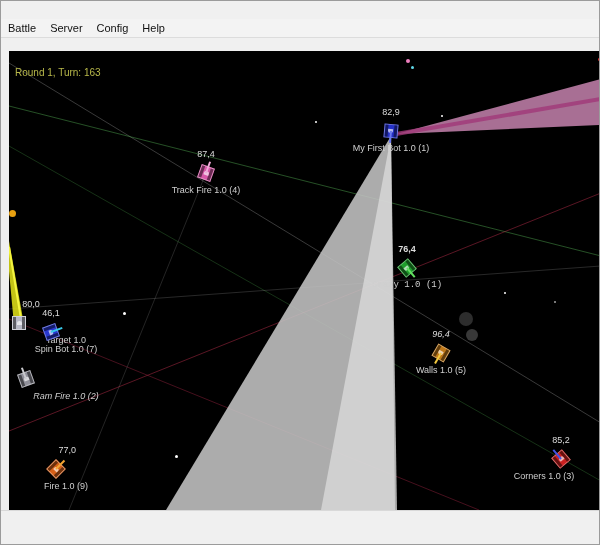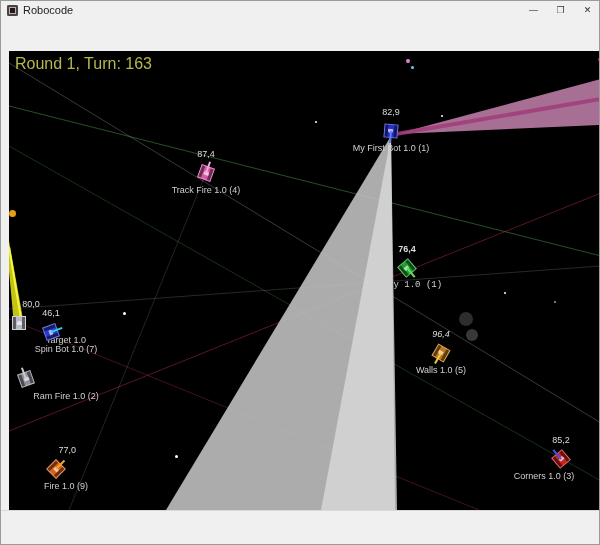--- a/index.html
+++ b/index.html
@@ -14,21 +14,21 @@
   .win-controls{margin-left:auto;display:flex;height:18px;}
   .win-controls span{width:27px;text-align:center;line-height:18px;font-size:9px;color:#333;cursor:default;}
   
   .menubar{position:absolute;left:0;top:18px;width:600px;height:18px;background:#f3f3f3;
     border-bottom:1px solid #dcdcdc;display:flex;align-items:center;font-size:11px;color:#111;}
   .menu-item{padding:2px 7px;cursor:default;}
   
   .battlefield{position:absolute;left:8px;top:50px;width:592px;height:459px;background:#000;
     overflow:hidden;}
   .battlefield svg{position:absolute;left:0;top:0;}
-  .status{position:absolute;left:6px;top:4px;font-size:16px;color:#b8b84a;z-index:5;}
+  .status{position:absolute;left:6px;top:16px;font-size:10px;color:#b8b84a;z-index:5;}
   #robots-layer{position:absolute;left:0;top:0;width:100%;height:100%;z-index:4;}
   .robot{position:absolute;width:0;height:0;}
   .rbody{position:absolute;left:-7px;top:-7px;width:14px;height:14px;box-sizing:border-box;
     border:1px solid rgba(255,255,255,0.35);}
   .tread{position:absolute;top:0;width:3px;height:12px;background:rgba(0,0,0,0.5);}
   .t1{left:0}.t2{right:0}
   .radar{position:absolute;left:4px;top:4px;width:5px;height:4px;background:rgba(255,255,255,0.65);
     border-radius:50% 50% 0 0;}
   .gun{position:absolute;left:5px;top:-6px;width:2px;height:12px;}
   .energy{position:absolute;top:-24px;width:40px;text-align:center;color:#dcdcdc;font-size:9px;}
@@ -37,30 +37,27 @@
   .bullet{position:absolute;border-radius:50%;}
   
   .controlbar{position:absolute;left:0;top:509px;width:600px;height:36px;background:#f0f0f0;
     border-top:1px solid #d9d9d9;font-size:11px;color:#111;}
 </style>
 </head>
 <body>
 
 <div class="window">
 
-  <div class="titlebar">
-    <span class="app-icon"></span>
-    <span class="title">Robocode</span>
-    <div class="win-controls">
-      <span>—</span>
-      <span>❐</span>
-      <span>✕</span>
-    </div>
+
+  <div class="menubar">
+    <span class="menu-item">Battle</span>
+    <span class="menu-item">Server</span>
+    <span class="menu-item">Config</span>
+    <span class="menu-item">Help</span>
   </div>
-
 
   <div class="battlefield">
     <svg width="592" height="459" viewBox="0 0 592 459">
 
       <line x1="0" y1="12" x2="592" y2="372" stroke="#cccccc" stroke-opacity="0.28"></line>
       <line x1="0" y1="55" x2="592" y2="205" stroke="#60c860" stroke-opacity="0.40"></line>
       <line x1="0" y1="95" x2="592" y2="430" stroke="#50b050" stroke-opacity="0.28"></line>
       <line x1="0" y1="380" x2="592" y2="142" stroke="#c83050" stroke-opacity="0.45"></line>
       <line x1="0" y1="268" x2="470" y2="459" stroke="#b02848" stroke-opacity="0.40"></line>
       <line x1="0" y1="258" x2="592" y2="215" stroke="#b8b8b8" stroke-opacity="0.22"></line>
@@ -140,21 +137,21 @@
           </div>
           <div class="rname" style="left: -40px;">Spin Bot 1.0 (7)</div>
         </div>
         <div class="robot" style="left: 17px; top: 328px;">
           <div class="rbody" style="background: rgb(144, 144, 154); transform: rotate(340deg);">
             <div class="tread t1"></div>
             <div class="tread t2"></div>
             <div class="radar"></div>
             <div class="gun" style="background: rgb(202, 202, 206);"></div>
           </div>
-          <div class="rname" style="left: -15px;">Ram Fire 1.0 (2)</div>
+          <div class="rname" style="left: -15px; font-style: italic;">Ram Fire 1.0 (2)</div>
         </div>
         <div class="robot" style="left: 47px; top: 418px;">
           <div class="energy" style="left: -20px; text-align: right;">77,0</div>
           <div class="rbody" style="background: rgb(216, 96, 24); transform: rotate(45deg);">
             <div class="tread t1"></div>
             <div class="tread t2"></div>
             <div class="radar"></div>
             <div class="gun" style="background: rgb(242, 164, 50);"></div>
           </div>
           <div class="rname" style="left: -45px;">Fire 1.0 (9)</div>

